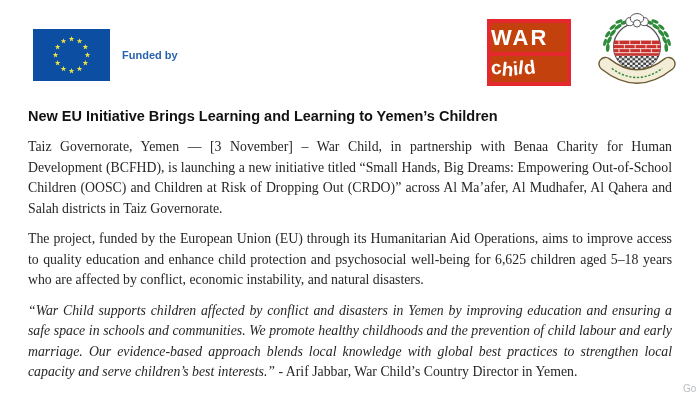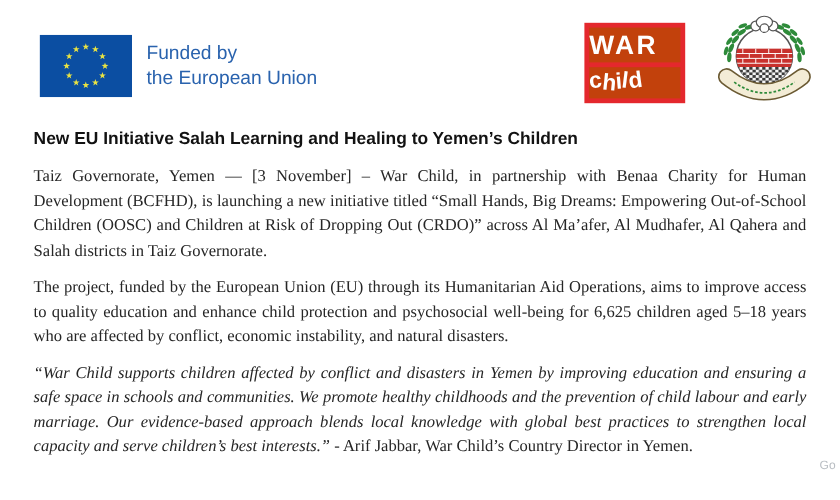--- a/index.html
+++ b/index.html
@@ -6,21 +6,21 @@
   .page{
     position:relative;width:700px;height:417px;margin:0 auto;
     background:#ffffff;overflow:hidden;
     font-family:"Liberation Sans","DejaVu Sans",sans-serif;
     color:#262626;
   }
   
   .logo-bar{position:absolute;top:0;left:0;width:700px;height:100px;}
   .eu-logo{position:absolute;left:33px;top:29px;display:flex;align-items:center;}
   .eu-flag{display:block;}
-  .eu-funded{margin-left:12px;font-weight:normal;font-size:16px;line-height:21px;}
+  .eu-funded{margin-left:12px;font-weight:bold;font-size:11px;line-height:21px;}
   .wc-logo{position:absolute;left:487px;top:19px;width:76px;background:#e4282d;padding:4px;}
   .wc-block{background:#c2410c;color:#ffffff;text-align:left;}
   .wc-war{font-size:22px;font-weight:bold;letter-spacing:2px;line-height:29px;}
   .wc-child{margin-top:4px;font-size:19px;line-height:26px;font-weight:bold;}
   .lt{display:inline-block;}
   .lt0{transform:rotate(-8deg) translateY(-1px);}
   .lt1{transform:rotate(6deg) translateY(1px);}
   .lt2{transform:rotate(-5deg);}
   .lt3{transform:rotate(7deg) translateY(-1px);}
   .bcfhd-logo{position:absolute;left:592px;top:6px;}
@@ -56,21 +56,20 @@
         <use href="#st" transform="translate(24.64,34)"></use>
         <use href="#st" transform="translate(22.5,26)"></use>
         <use href="#st" transform="translate(24.64,18)"></use>
         <use href="#st" transform="translate(30.5,12.14)"></use>
         <use href="#st" transform="translate(38.5,10)"></use>
         <use href="#st" transform="translate(46.5,12.14)"></use>
         <use href="#st" transform="translate(52.36,18)"></use>
       </svg>
       <div class="eu-funded" style="color:#2a63ae">
         <div>Funded by</div>
-        <div>the European Union</div>
       </div>
     </div>
 
     <div class="wc-logo">
       <div class="wc-block wc-war">WAR</div>
       <div class="wc-block wc-child"><span class="lt lt0">c</span><span class="lt lt1">h</span><span class="lt lt2">i</span><span class="lt lt3">l</span><span class="lt lt0">d</span></div>
     </div>
 
     <svg class="bcfhd-logo" width="90" height="88" viewBox="0 0 100 97" aria-hidden="true">
       <defs>
@@ -137,21 +136,21 @@
 
       <g>
         <path d="M15,64 Q50,92 85,64" fill="none" stroke="#6b5a33" stroke-width="16" stroke-linecap="round"></path>
         <path d="M15,64 Q50,92 85,64" fill="none" stroke="#f3ecd6" stroke-width="13" stroke-linecap="round"></path>
         <path d="M22,69 Q50,89 78,69" fill="none" stroke="#2e8b3a" stroke-width="1.6" stroke-dasharray="2.5,1.8"></path>
       </g>
     </svg>
   </div>
 
   <div class="article">
-    <div class="headline">New EU Initiative Salah Learning and Healing to Yemen’s Children</div>
+    <div class="headline">New EU Initiative Brings Learning and Learning to Yemen’s Children</div>
 
     <p class="para">Taiz Governorate, Yemen — [3 November] – War Child, in partnership with Benaa Charity for Human Development (BCFHD), is launching a new initiative titled “Small Hands, Big Dreams: Empowering Out-of-School Children (OOSC) and Children at Risk of Dropping Out (CRDO)” across Al Ma’afer, Al Mudhafer, Al Qahera and Salah districts in Taiz Governorate.</p>
 
     <p class="para">The project, funded by the European Union (EU) through its Humanitarian Aid Operations, aims to improve access to quality education and enhance child protection and psychosocial well-being for 6,625 children aged 5–18 years who are affected by conflict, economic instability, and natural disasters.</p>
 
     <p class="para"><span class="quote-text">“War Child supports children affected by conflict and disasters in Yemen by improving education and ensuring a safe space in schools and communities. We promote healthy childhoods and the prevention of child labour and early marriage. Our evidence-based approach blends local knowledge with global best practices to strengthen local capacity and serve children’s best interests.”</span><span class="quote-attr"> - Arif Jabbar, War Child’s Country Director in Yemen.</span></p>
   </div>
 
   <div class="watermark">
     <div class="wm1">Ac</div>

